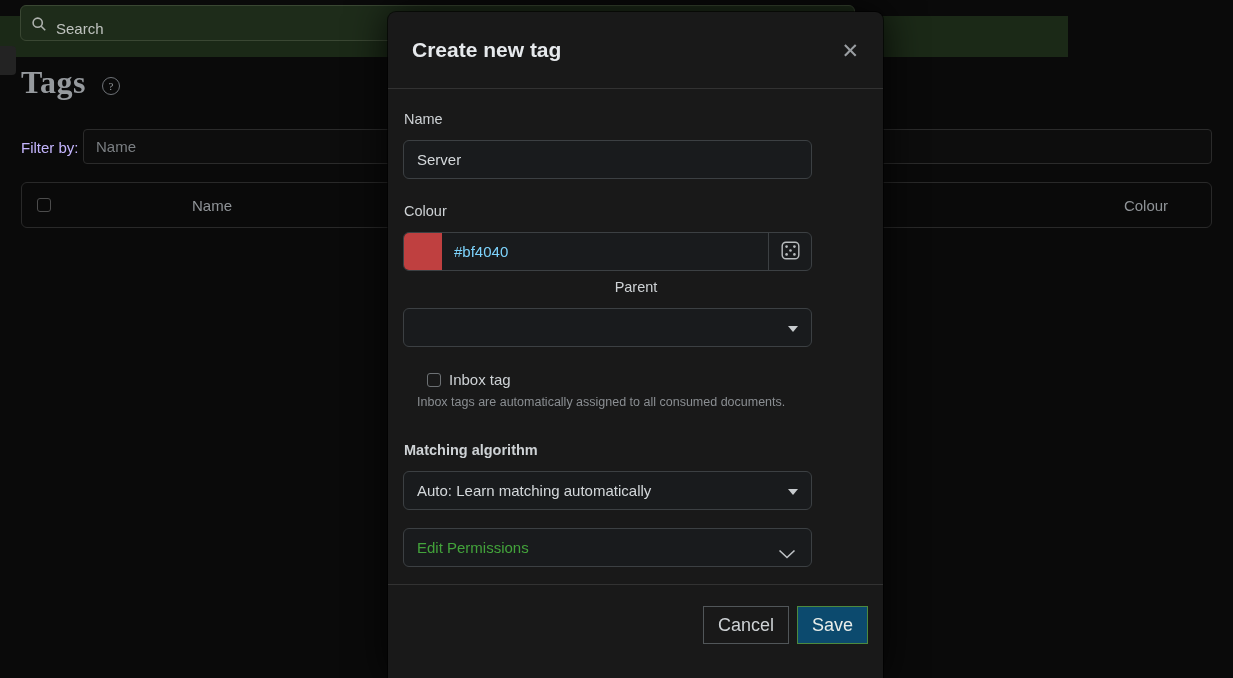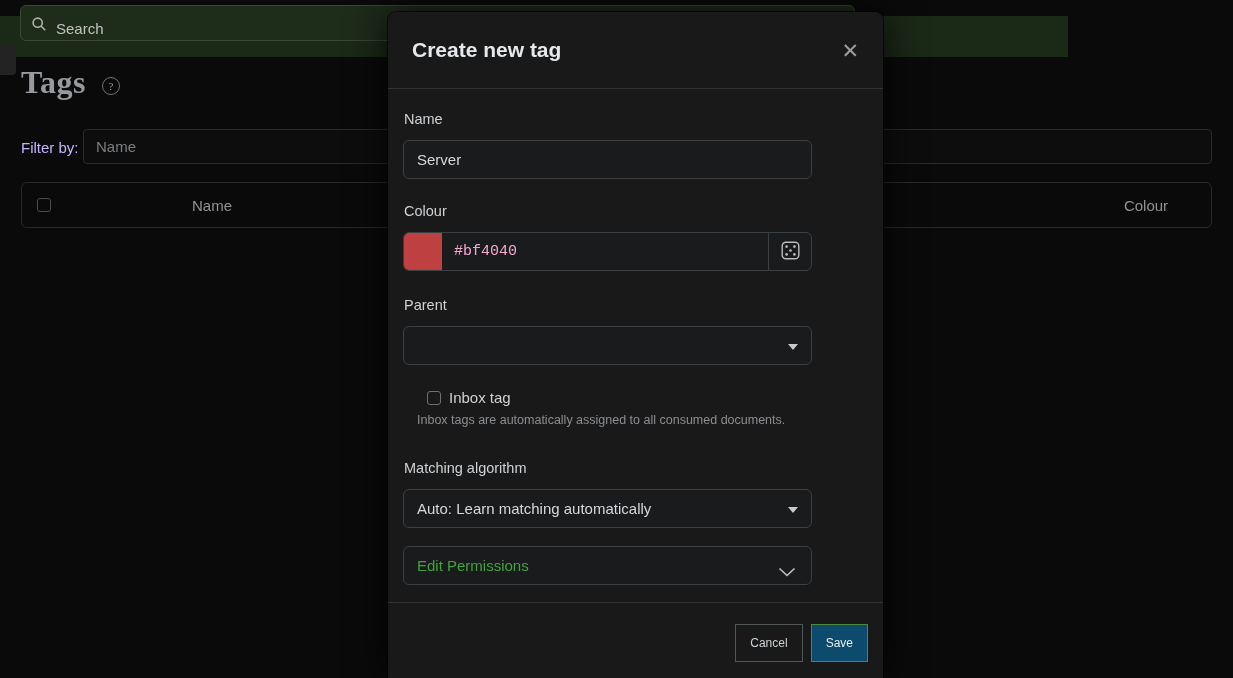--- a/index.html
+++ b/index.html
@@ -67,36 +67,36 @@
     padding:0 22px 0 24px; border-bottom:1px solid #323232;
   }
   .modal-title { color:#e6e9ec; font-size:21px; font-weight:bold; }
   .close-btn {
     background:none; border:none; color:#9a9ea2; font-size:21px; line-height:1;
     cursor:pointer; padding:2px; font-family:"Liberation Sans", sans-serif; font-weight:300;
   }
   .modal-body { padding:22px 15px 0 15px; }
   .form-label { color:#ced2d5; font-size:14.5px; height:16px; margin:0 0 13px 1px; display:block; }
   .form-label.mt24 { margin-top:24px; }
-  .form-label.mt26 { margin-top:26px; }
-  .form-label.mt32 { margin-top:32px; }
+  .form-label.mt26 { margin-top:8px;text-align:center; }
+  .form-label.mt32 { margin-top:32px;font-weight:bold; }
   .text-input, .select-box, .colour-group, .accordion {
     width:409px; height:39px; border:1px solid #3c4043; border-radius:6px;
     background:#191b1d;
   }
   .text-input {
     color:#d4d8db; font-size:15px; padding:0 13px; outline:none; display:block;
     font-family:"Liberation Sans", sans-serif;
   }
   .colour-group { display:flex; overflow:hidden; padding:0; }
   .colour-swatch { width:38px; height:100%; flex:0 0 38px; }
   .colour-text {
     flex:1; background:transparent; border:none; outline:none;
-    color:#f9a8d4; font-size:15px; padding:0 12px;
-    font-family:Liberation Mono, monospace;
+    color:#7dd3fc; font-size:15px; padding:0 12px;
+    font-family:Liberation Sans, sans-serif;
   }
   .dice-btn {
     width:43px; flex:0 0 43px; border:none; border-left:1px solid #3c4043;
     background:transparent; display:flex; align-items:center; justify-content:center;
     cursor:pointer;
   }
   .select-box {
     position:relative; display:flex; align-items:center;
     color:#d4d8db; font-size:15px; padding:0 30px 0 13px; cursor:pointer;
   }
@@ -116,21 +116,21 @@
     margin-top:18px; position:relative; display:flex; align-items:center;
     padding:0 40px 0 13px; cursor:pointer;
   }
   .accordion-label { color:#43a33b; font-size:15px; }
   .accordion .chev { position:absolute; right:15px; top:16px; }
   .modal-footer {
     margin-top:17px; border-top:1px solid #323232;
     padding:21px 15px 15px 15px; display:flex; justify-content:flex-end; gap:8px;
   }
   .btn {
-    height:38px; border-radius:0; font-size:12px; cursor:pointer;
+    height:38px; border-radius:0; font-size:18px; cursor:pointer;
     font-family:"Liberation Sans", sans-serif; padding:0 14px;
   }
   .btn-cancel { background:transparent; border:1px solid #515659; color:#ced2d5; }
   .btn-save   { background:#0c4a6e; border:1px solid #4d8a3e; color:#e9ede9; }
 </style>
 </head>
 <body>
 
 <div id="screen">
 

